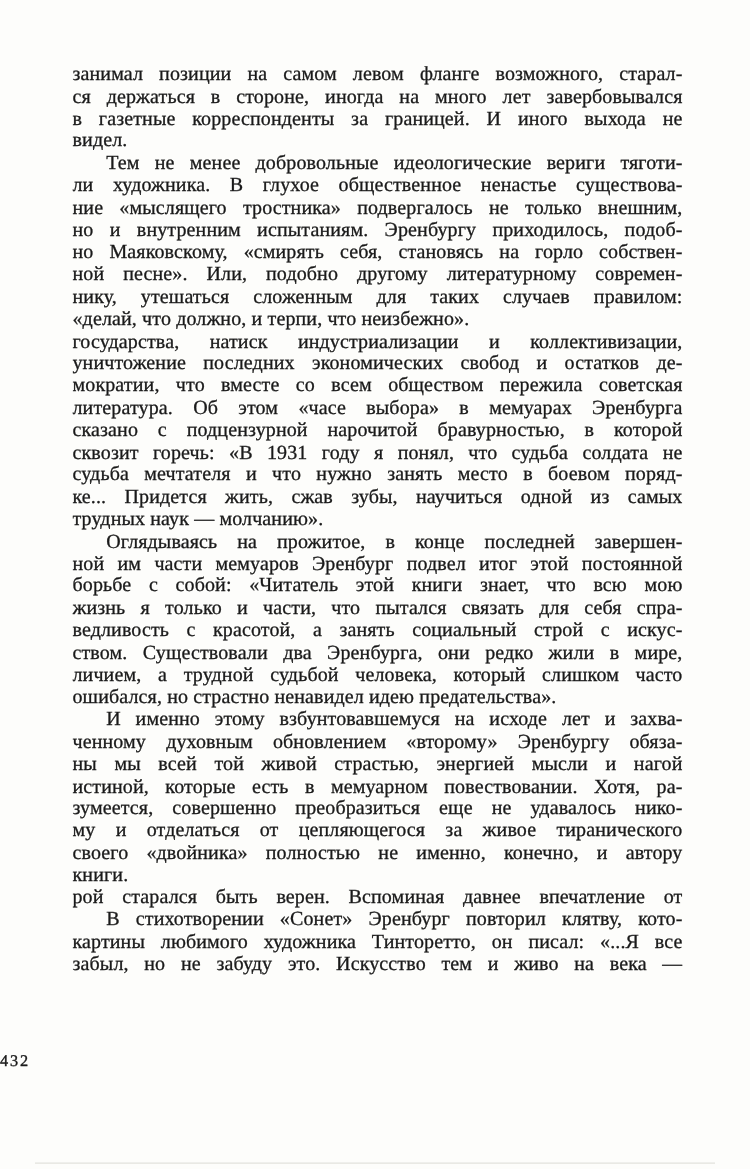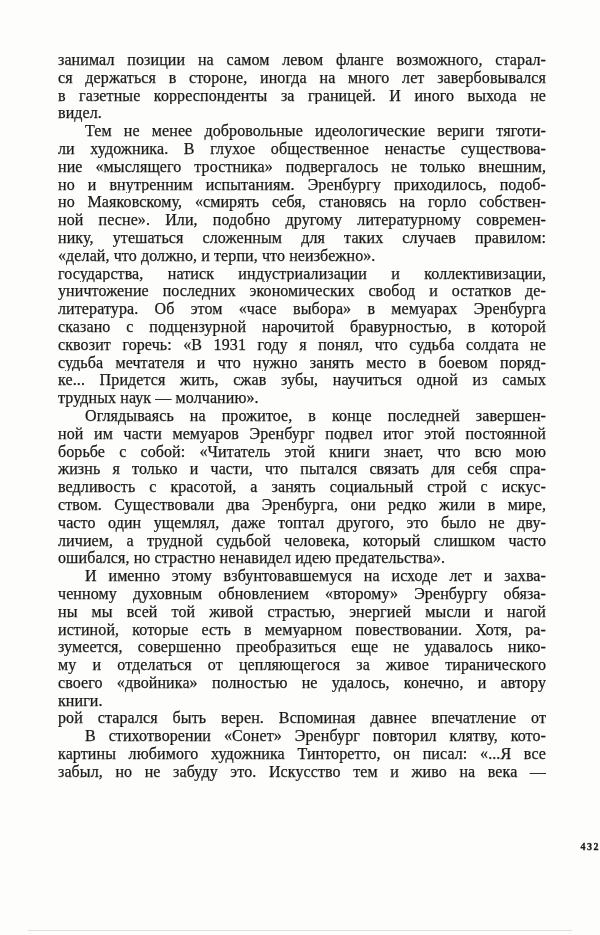--- a/index.html
+++ b/index.html
@@ -38,24 +38,23 @@
     text-align-last: left;
   }
   .line.indent {
     text-indent: 27px;
   }
   .page-number {
     position: absolute;
     top: 841px;
     left: 0;
     width: 600px;
-    text-align: right;
-    font-size: 10px;
+    text-align: left;
+    font-size: 13px;
     letter-spacing: 1.5px;
-    font-weight: bold;
     -webkit-text-stroke: 0.3px currentColor;
   }
   .page-edge-line {
     position: absolute;
     left: 28px;
     right: 28px;
     bottom: 4px;
     height: 1px;
     background: #e2e2dd;
   }
@@ -72,42 +71,42 @@
       <div class="line indent">Тем не менее добровольные идеологические вериги тяготи-</div>
       <div class="line">ли художника. В глухое общественное ненастье существова-</div>
       <div class="line">ние «мыслящего тростника» подвергалось не только внешним,</div>
       <div class="line">но и внутренним испытаниям. Эренбургу приходилось, подоб-</div>
       <div class="line">но Маяковскому, «смирять себя, становясь на горло собствен-</div>
       <div class="line">ной песне». Или, подобно другому литературному современ-</div>
       <div class="line">нику, утешаться сложенным для таких случаев правилом:</div>
       <div class="line end">«делай, что должно, и терпи, что неизбежно».</div>
       <div class="line">государства, натиск индустриализации и коллективизации,</div>
       <div class="line">уничтожение последних экономических свобод и остатков де-</div>
+      <div class="line">мократии, что вместе со всем обществом пережила советская</div>
       <div class="line">литература. Об этом «часе выбора» в мемуарах Эренбурга</div>
       <div class="line">сказано с подцензурной нарочитой бравурностью, в которой</div>
       <div class="line">сквозит горечь: «В 1931 году я понял, что судьба солдата не</div>
       <div class="line">судьба мечтателя и что нужно занять место в боевом поряд-</div>
       <div class="line">ке... Придется жить, сжав зубы, научиться одной из самых</div>
       <div class="line end">трудных наук — молчанию».</div>
       <div class="line indent">Оглядываясь на прожитое, в конце последней завершен-</div>
       <div class="line">ной им части мемуаров Эренбург подвел итог этой постоянной</div>
       <div class="line">борьбе с собой: «Читатель этой книги знает, что всю мою</div>
       <div class="line">жизнь я только и части, что пытался связать для себя спра-</div>
       <div class="line">ведливость с красотой, а занять социальный строй с искус-</div>
       <div class="line">ством. Существовали два Эренбурга, они редко жили в мире,</div>
-      <div class="line">часто один ущемлял, даже топтал другого, это было не дву-</div>
       <div class="line">личием, а трудной судьбой человека, который слишком часто</div>
       <div class="line end">ошибался, но страстно ненавидел идею предательства».</div>
       <div class="line indent">И именно этому взбунтовавшемуся на исходе лет и захва-</div>
       <div class="line">ченному духовным обновлением «второму» Эренбургу обяза-</div>
       <div class="line">ны мы всей той живой страстью, энергией мысли и нагой</div>
       <div class="line">истиной, которые есть в мемуарном повествовании. Хотя, ра-</div>
       <div class="line">зумеется, совершенно преобразиться еще не удавалось нико-</div>
       <div class="line">му и отделаться от цепляющегося за живое тиранического</div>
-      <div class="line">своего «двойника» полностью не удалось, конечно, и автору</div>
+      <div class="line">своего «двойника» полностью не именно, конечно, и автору</div>
       <div class="line end">книги.</div>
       <div class="line">рой старался быть верен. Вспоминая давнее впечатление от</div>
       <div class="line indent">В стихотворении «Сонет» Эренбург повторил клятву, кото-</div>
       <div class="line">картины любимого художника Тинторетто, он писал: «...Я все</div>
       <div class="line">забыл, но не забуду это. Искусство тем и живо на века —</div>
     </div>
   <div class="page-number">432</div>
   <div class="page-edge-line"></div>
 </div>
 

